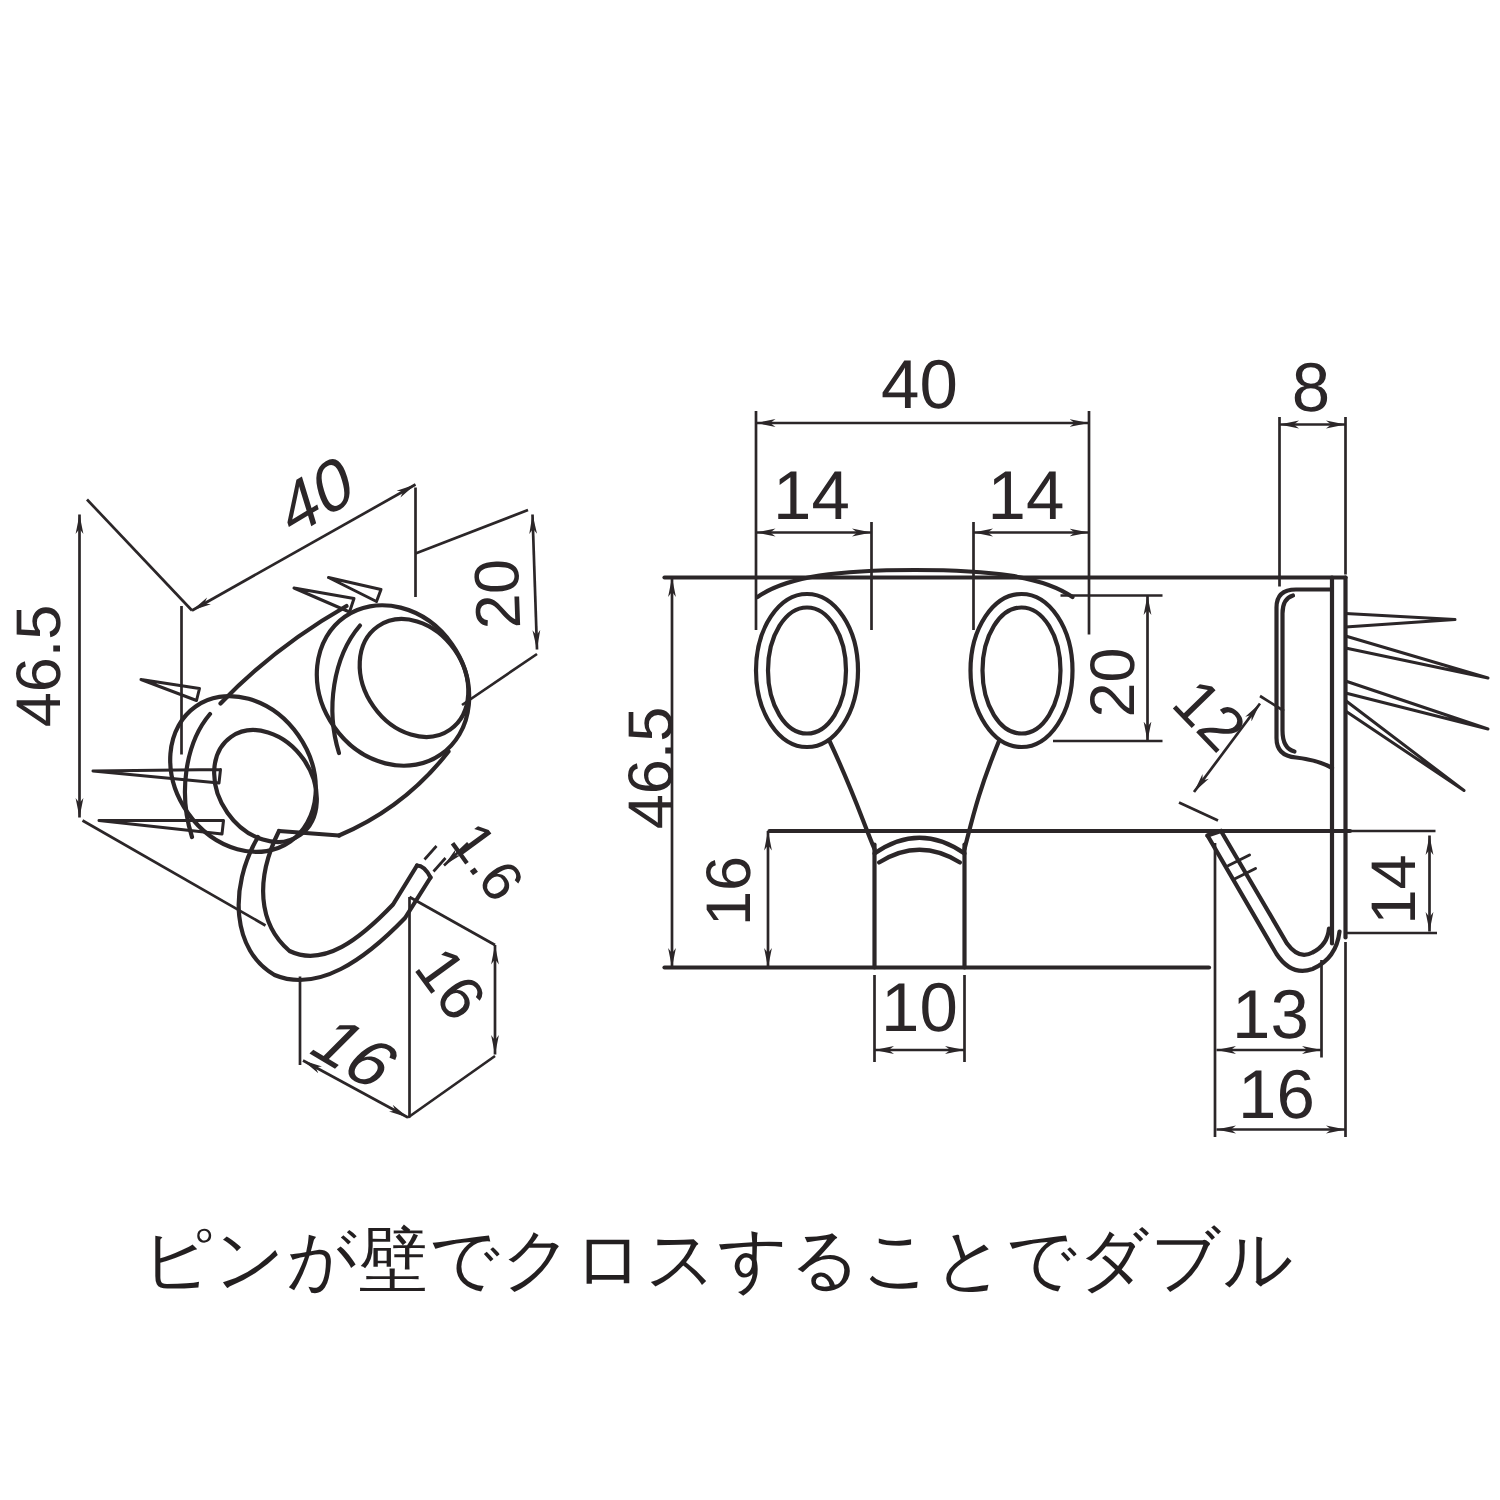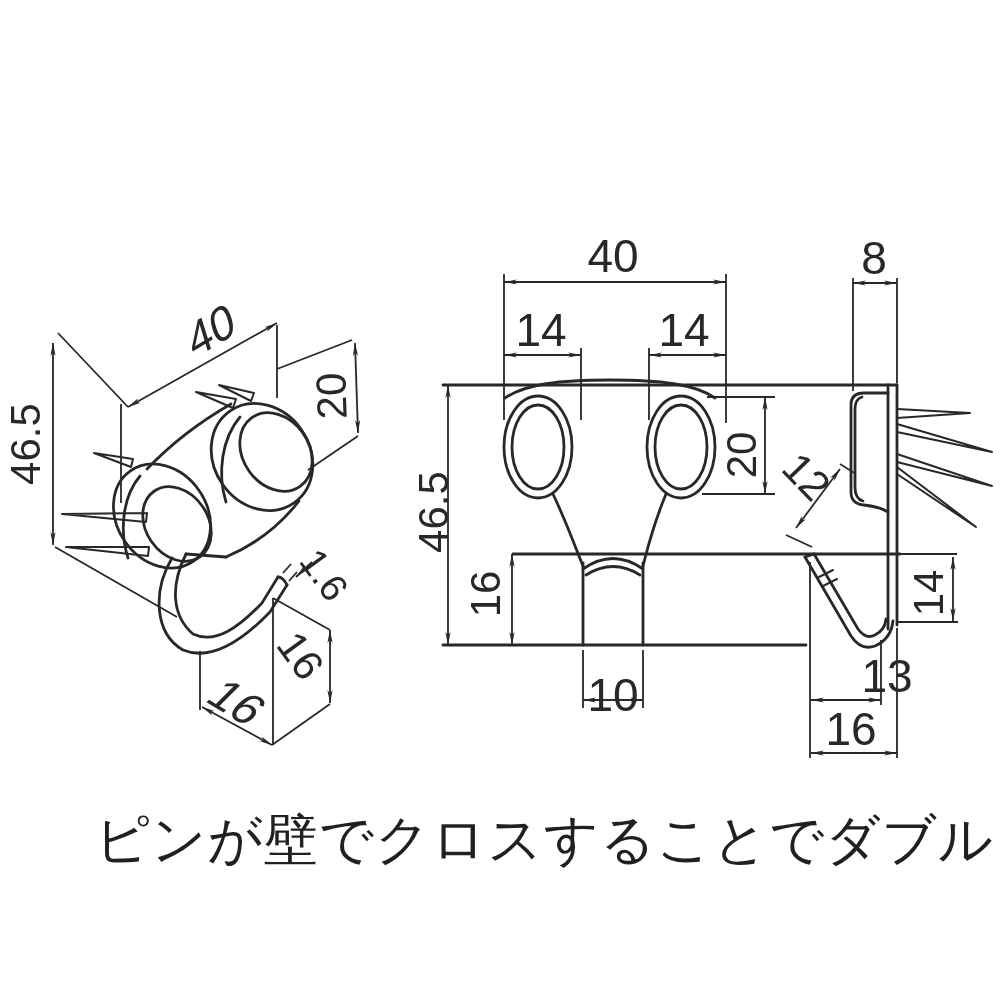--- a/index.html
+++ b/index.html
@@ -3,21 +3,21 @@
 <meta charset="utf-8">
 <style>
   html,body{margin:0;padding:0;background:#ffffff;}
   #stage{position:relative;width:1000px;height:1000px;background:#ffffff;overflow:hidden;
          font-family:"Liberation Sans", sans-serif;color:#2b2628;}
   #drawing{position:absolute;left:0;top:0;}
   .dim{position:absolute;white-space:nowrap;color:#2b2628;font-weight:400;
        transform-origin:center center;line-height:1;}
   .fs46{font-size:46px;} .fs42{font-size:42px;} .fs38{font-size:38px;}
   .caption{position:absolute;left:95px;top:798px;width:860px;
-           font-size:54px;line-height:82px;letter-spacing:1px;color:#231f20;font-weight:500;}
+           font-size:46px;line-height:82px;letter-spacing:1px;color:#231f20;font-weight:500;}
   .caption div{white-space:nowrap;}
 </style>
 </head>
 <body>
 
 <div id="stage">
 
   <svg id="drawing" width="1000" height="1000" viewBox="0 0 1000 1000" fill="none">
     <defs>
       <marker id="ar" markerUnits="userSpaceOnUse" markerWidth="14" markerHeight="6" refX="13" refY="3" orient="auto-start-reverse">
@@ -144,25 +144,25 @@
   <div class="dim fs38" style="left:324px;top:575px;transform:translate(-50%,-50%) rotate(54deg);">1.6</div>
   <div class="dim fs42" style="left:300px;top:656px;transform:translate(-50%,-50%) rotate(54deg);">16</div>
   <div class="dim fs46" style="left:237px;top:702px;transform:translate(-50%,-50%) rotate(31deg) skewX(-14deg);">16</div>
 
   <div class="dim fs46" style="left:613px;top:256px;transform:translate(-50%,-50%);">40</div>
   <div class="dim fs46" style="left:541px;top:330px;transform:translate(-50%,-50%);">14</div>
   <div class="dim fs46" style="left:684px;top:330px;transform:translate(-50%,-50%);">14</div>
   <div class="dim fs42" style="left:434px;top:512px;transform:translate(-50%,-50%) rotate(-90deg);">46.5</div>
   <div class="dim fs42" style="left:742px;top:455px;transform:translate(-50%,-50%) rotate(-90deg);">20</div>
   <div class="dim fs42" style="left:486px;top:594px;transform:translate(-50%,-50%) rotate(-90deg);">16</div>
-  <div class="dim fs46" style="left:613px;top:695px;transform:translate(-50%,-50%);">10</div>
+  <div class="dim fs46" style="left:613px;top:671px;transform:translate(-50%,-50%);">10</div>
 
   <div class="dim fs46" style="left:874px;top:258px;transform:translate(-50%,-50%);">8</div>
   <div class="dim fs42" style="left:806px;top:477px;transform:translate(-50%,-50%) rotate(46deg);">12</div>
   <div class="dim fs42" style="left:929px;top:593px;transform:translate(-50%,-50%) rotate(-90deg);">14</div>
-  <div class="dim fs46" style="left:847px;top:676px;transform:translate(-50%,-50%);margin-left:40px;">13</div>
+  <div class="dim fs46" style="left:847px;top:676px;transform:translate(-50%,-50%);">13</div>
   <div class="dim fs46" style="left:851px;top:729px;transform:translate(-50%,-50%);">16</div>
 
   <div class="caption">
     <div>ピンが壁でクロスすることでダブル</div>
   </div>
 
 </div>
 
 </body></html>

